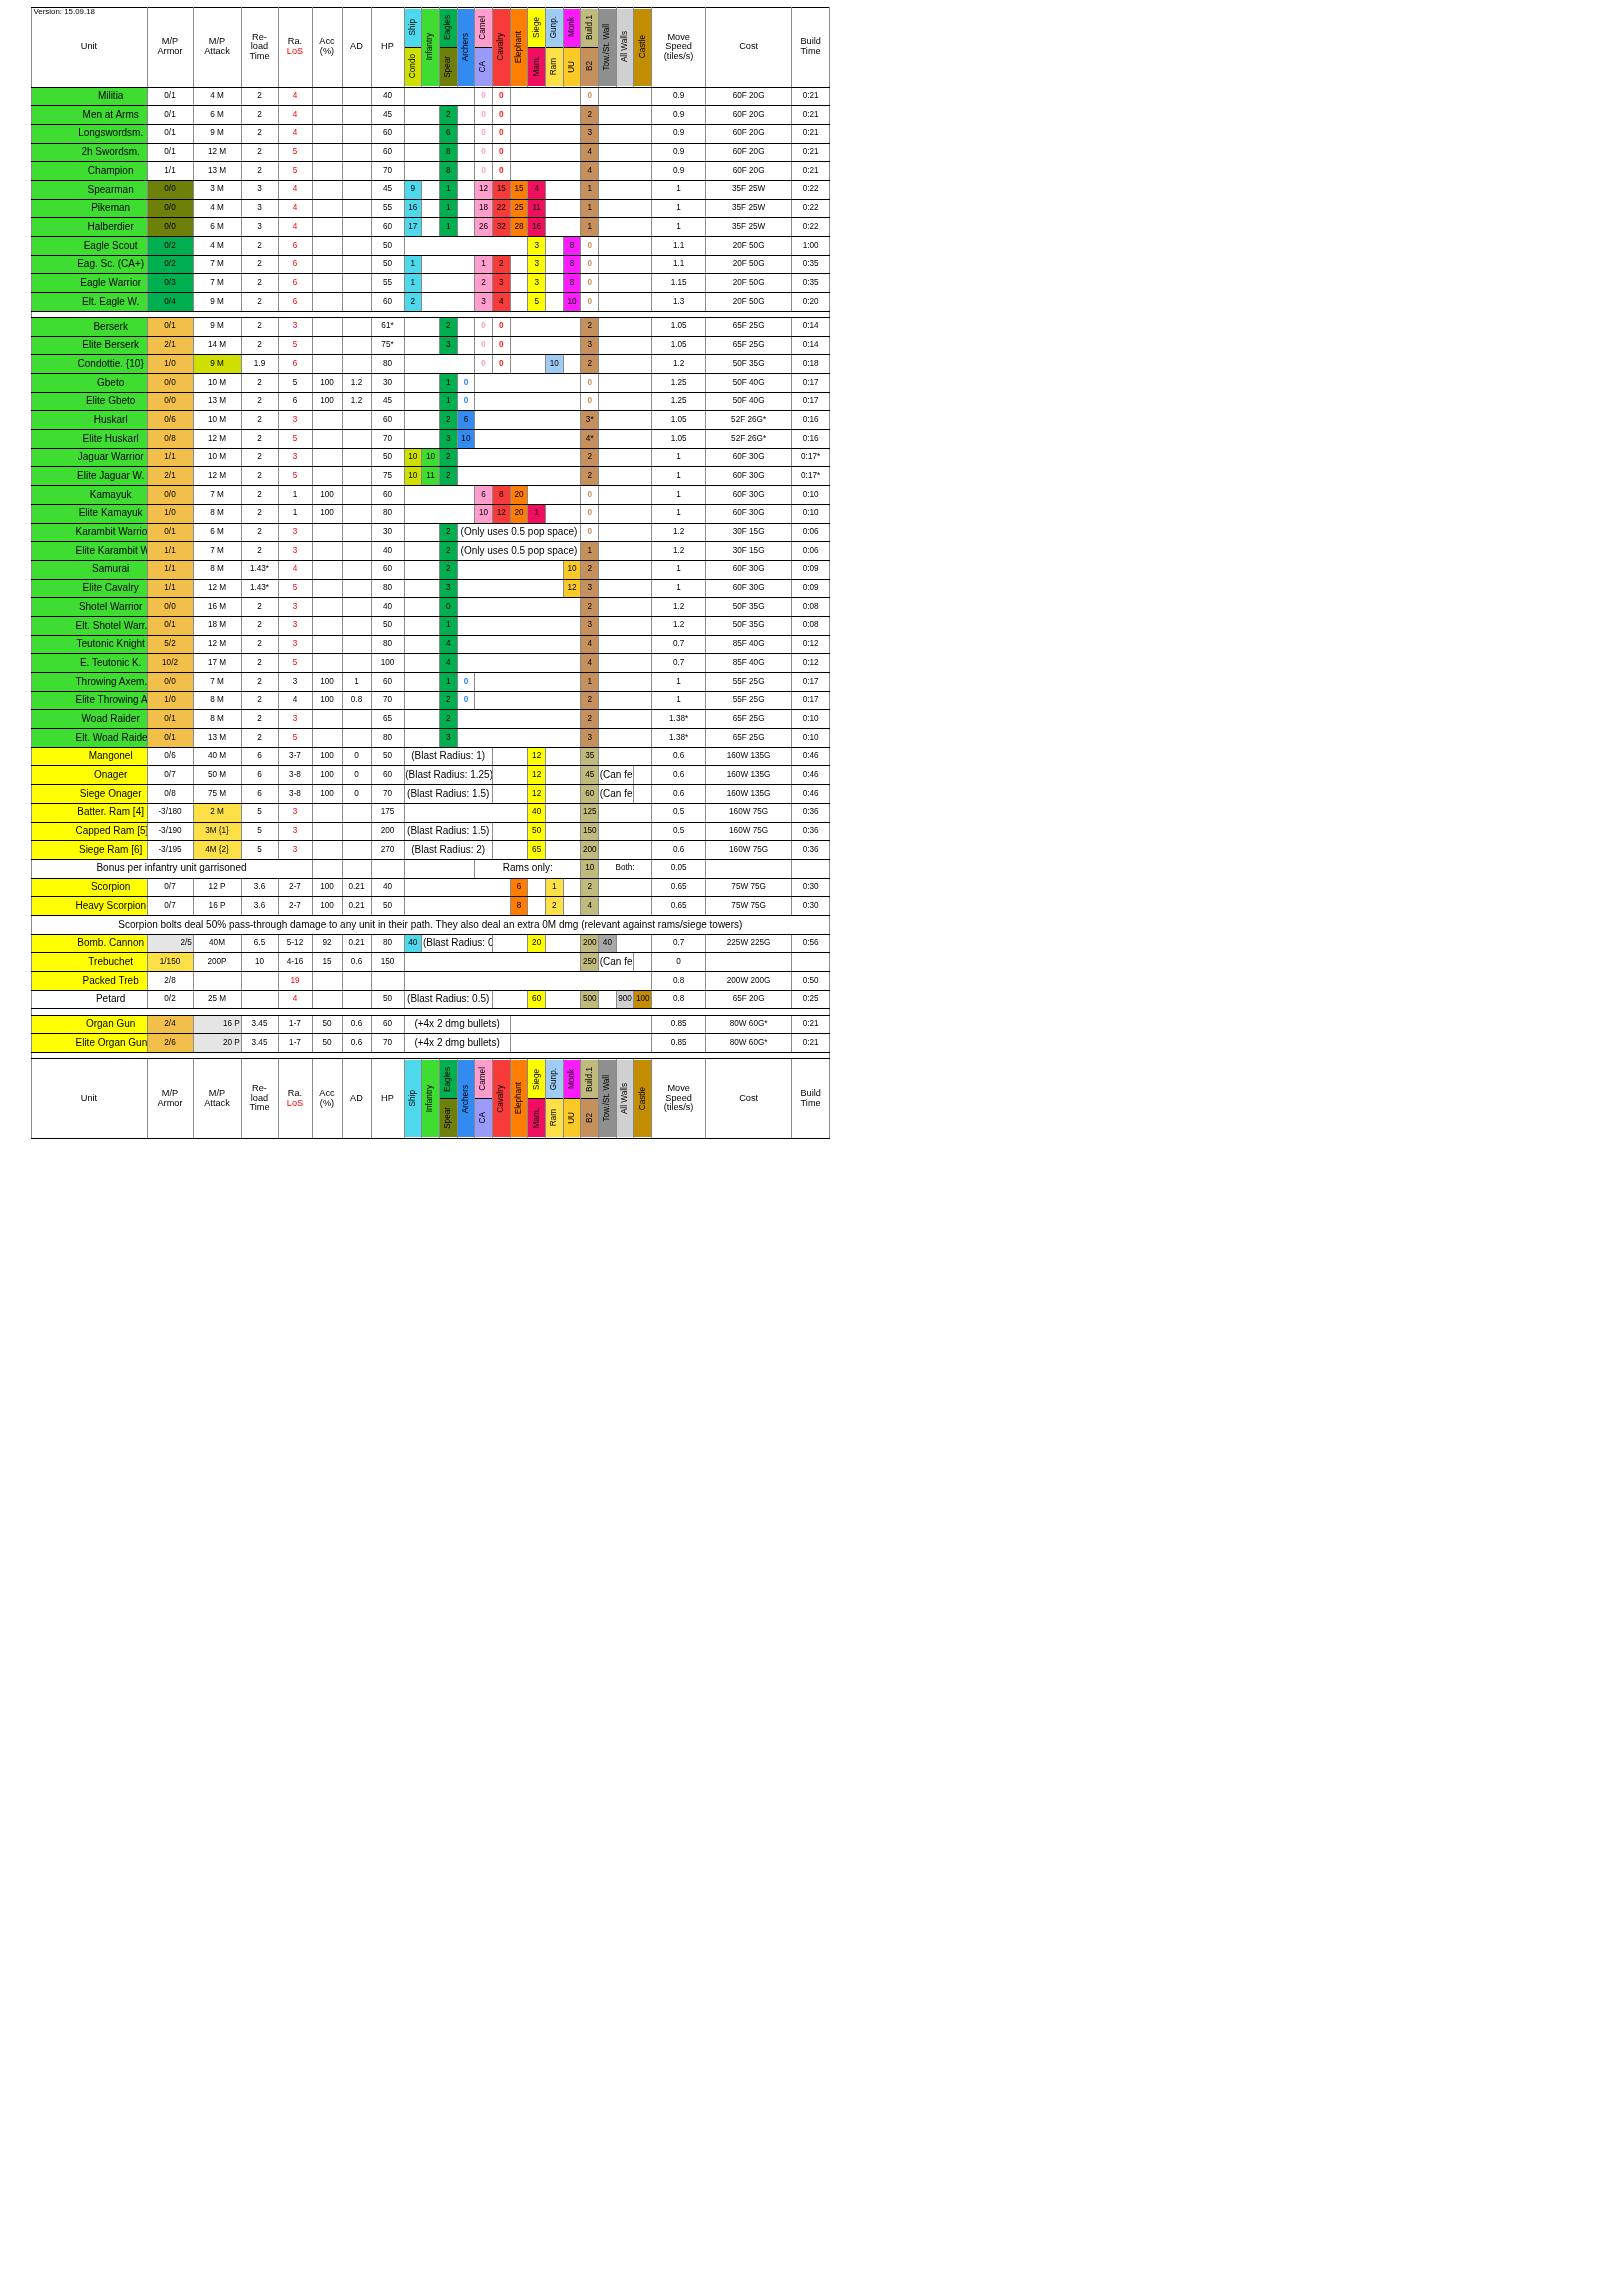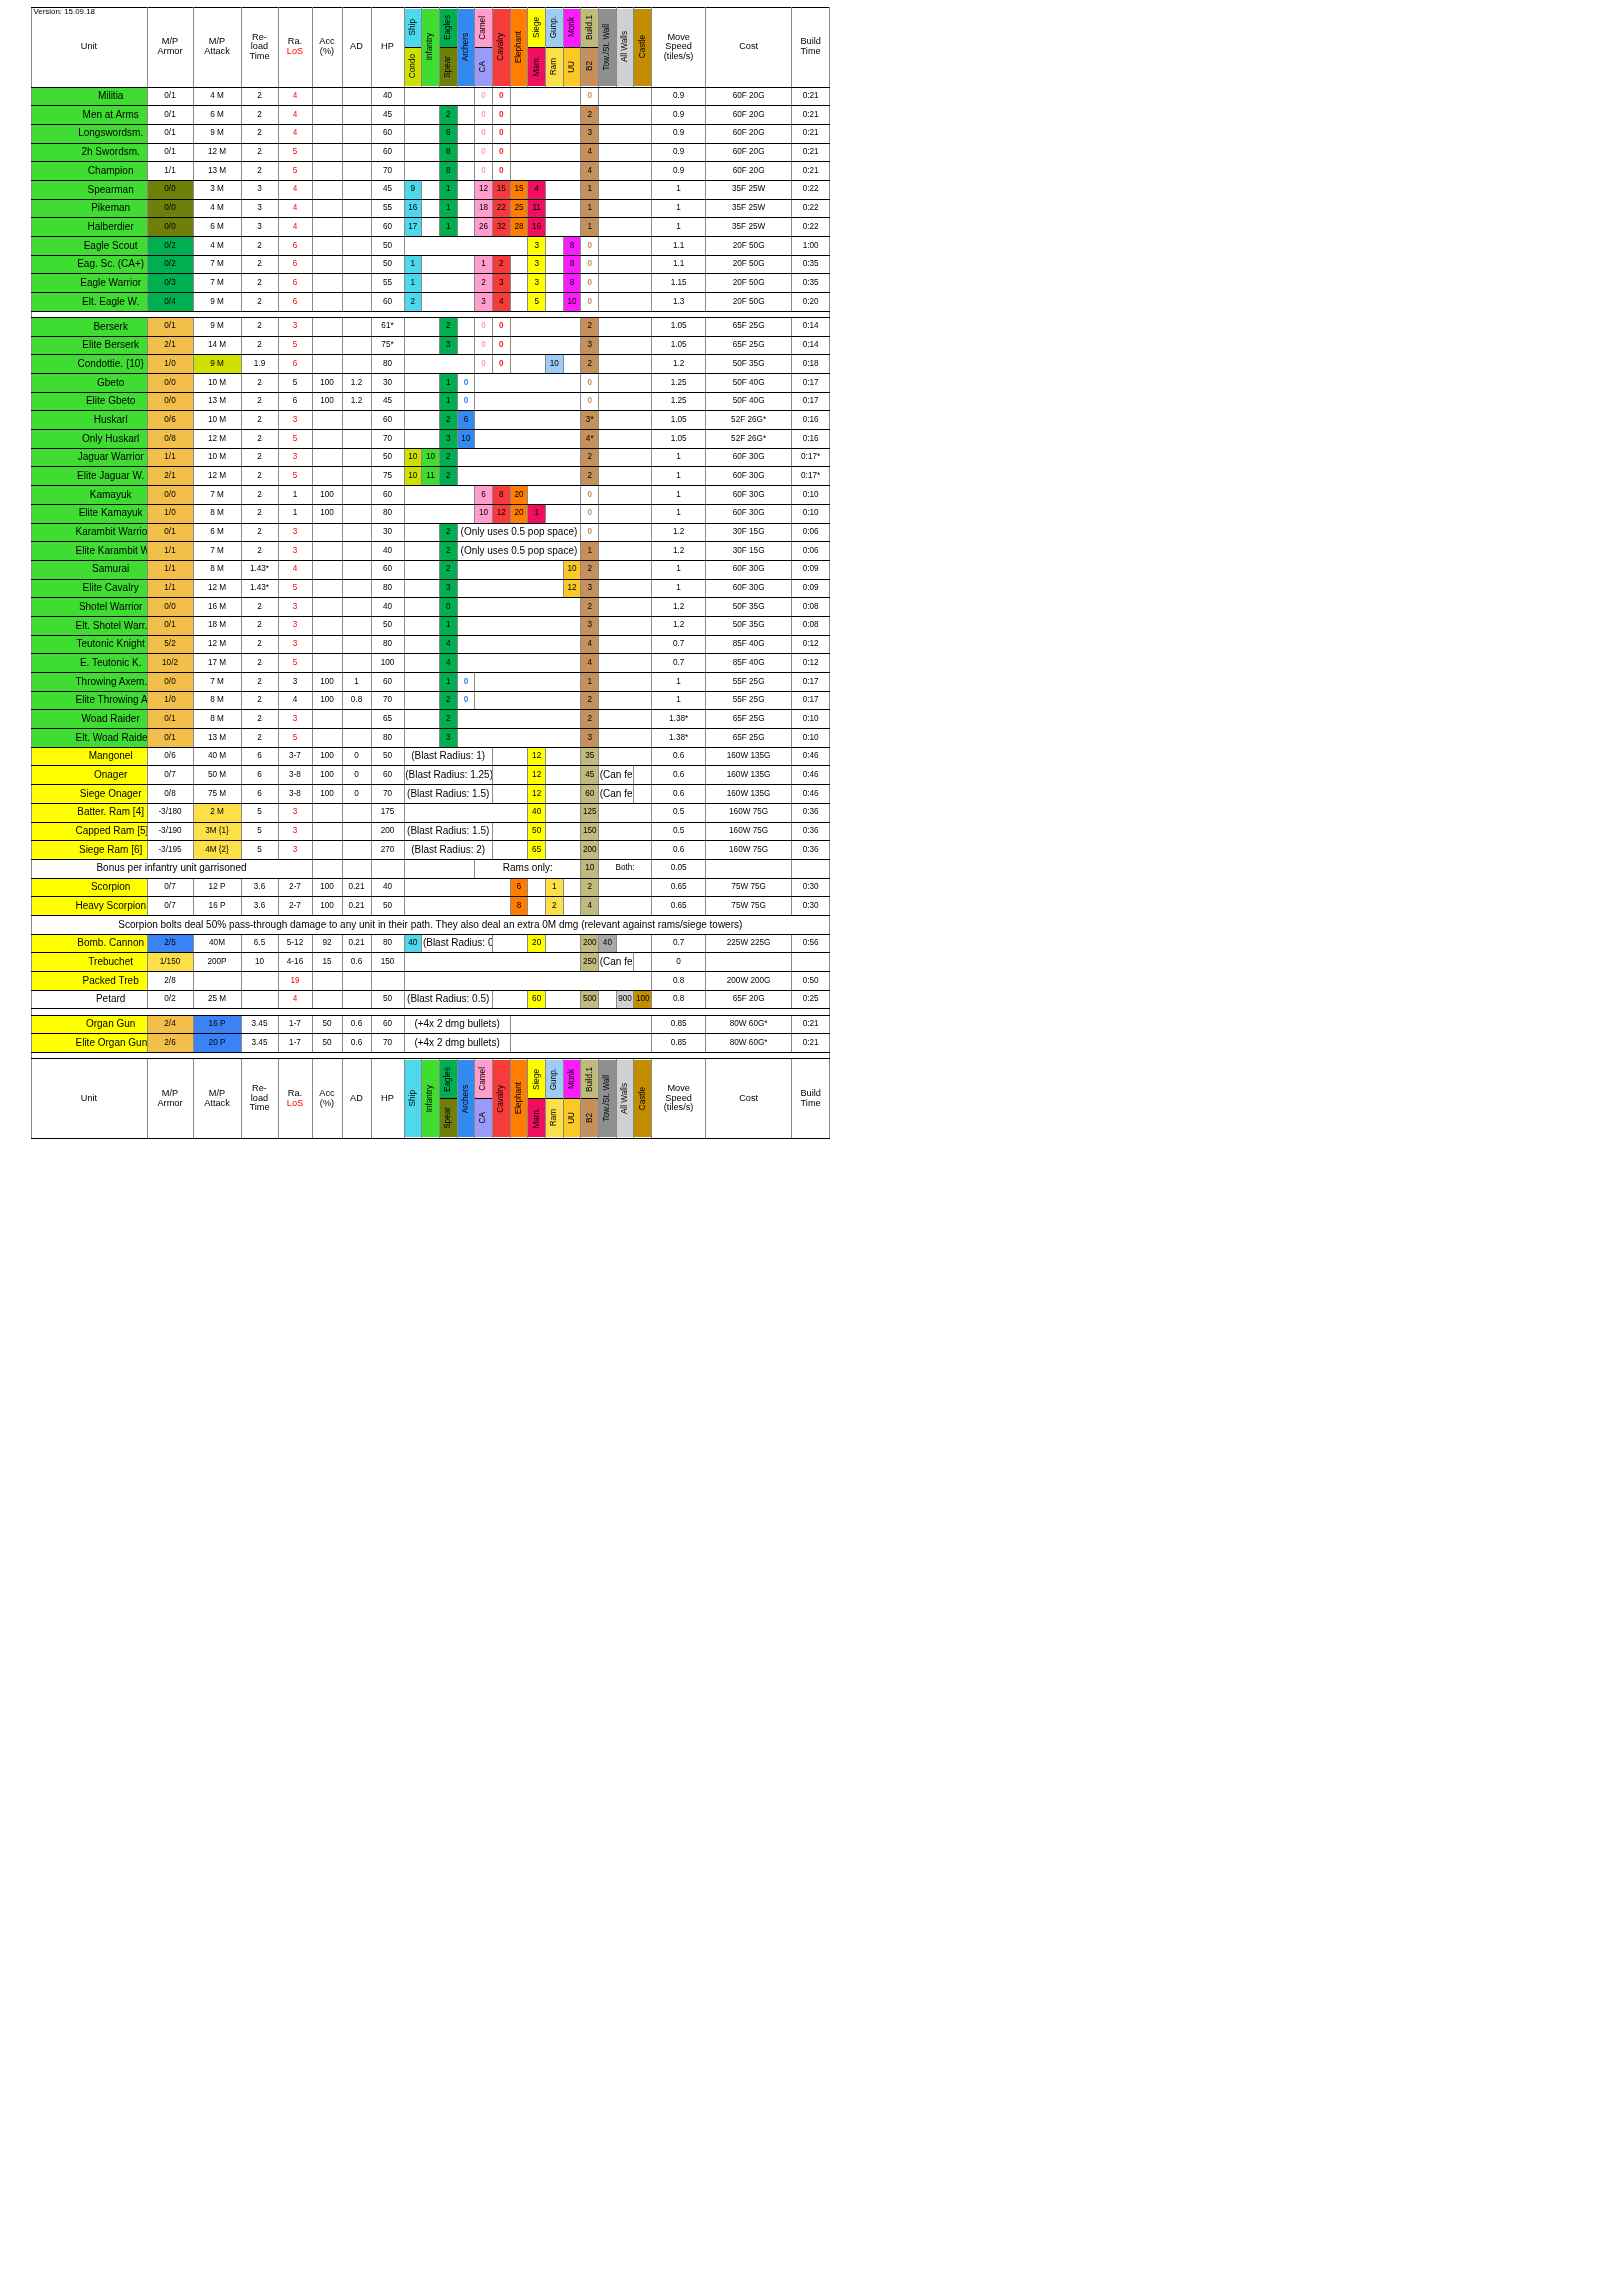--- a/index.html
+++ b/index.html
@@ -20,21 +20,21 @@
   .split{display:flex;flex-direction:column;height:77px;}
   .split .half{flex:1;display:flex;align-items:center;justify-content:center;border-top:1.3px solid #000;}
   .split .half:first-child{border-top:none;}
   td.splitcell{padding:0;}
   .redtx{color:#ff0000;}
   .unitname{font-size:10px;padding-left:44px;}
   .note{font-size:10px;}
   
   .s-g{background:#3fdc32;} .s-y{background:#ffff00;} .s-mg{background:#00b050;}
   .s-dgo{background:#6e7f0a;} .s-ob{background:#f2c04a;} .s-py{background:#fde047;}
-  .s-lb2{background:#3b82f6;} .s-cgn{background:#cfe000;} .s-cy{background:#4ed8ec;}
+  .s-lb2{background:#e5e5e5;text-align:right;} .s-cgn{background:#cfe000;} .s-cy{background:#4ed8ec;}
   .s-arcb{background:#338af0;} .s-pk{background:#ff9dcd;} .s-cab{background:#9a9af8;}
   .s-rd{background:#f73b3b;} .s-or{background:#ff7d00;} .s-mm{background:#f00f5f;}
   .s-glb{background:#9fccf5;} .s-uu{background:#fbc926;} .s-mk{background:#fb1cfb;}
   .s-b1{background:#c0ba7d;} .s-b2{background:#c6905c;} .s-tw{background:#8f8f8f;}
   .s-tw2{background:#a8a8a8;} .s-wl{background:#d0d0d0;} .s-cs2{background:#c28e00;}
   .s-red{color:#ff0000;}
   .s-fpk{color:#ff9dcd;font-weight:bold;} .s-frd{color:#ff2020;font-weight:bold;}
   .s-fbl{color:#2e86f0;font-weight:bold;} .s-fb2{color:#c6905c;font-weight:bold;}
 </style>
 </head>
@@ -591,21 +591,21 @@
           <td class="s-mg">2</td>
           <td class="s-arcb">6</td>
           <td colspan="6"></td>
           <td class="s-b2">3*</td>
           <td colspan="3"></td>
           <td>1.05</td>
           <td>52F 26G*</td>
           <td>0:16</td>
         </tr>
         <tr>
-          <td class="s-g unitname">Only Huskarl</td>
+          <td class="s-g unitname">Elite Huskarl</td>
           <td class="s-ob">0/8</td>
           <td>12 M</td>
           <td>2</td>
           <td class="s-red">5</td>
           <td></td>
           <td></td>
           <td>70</td>
           <td colspan="2"></td>
           <td class="s-mg">3</td>
           <td class="s-arcb">10</td>

